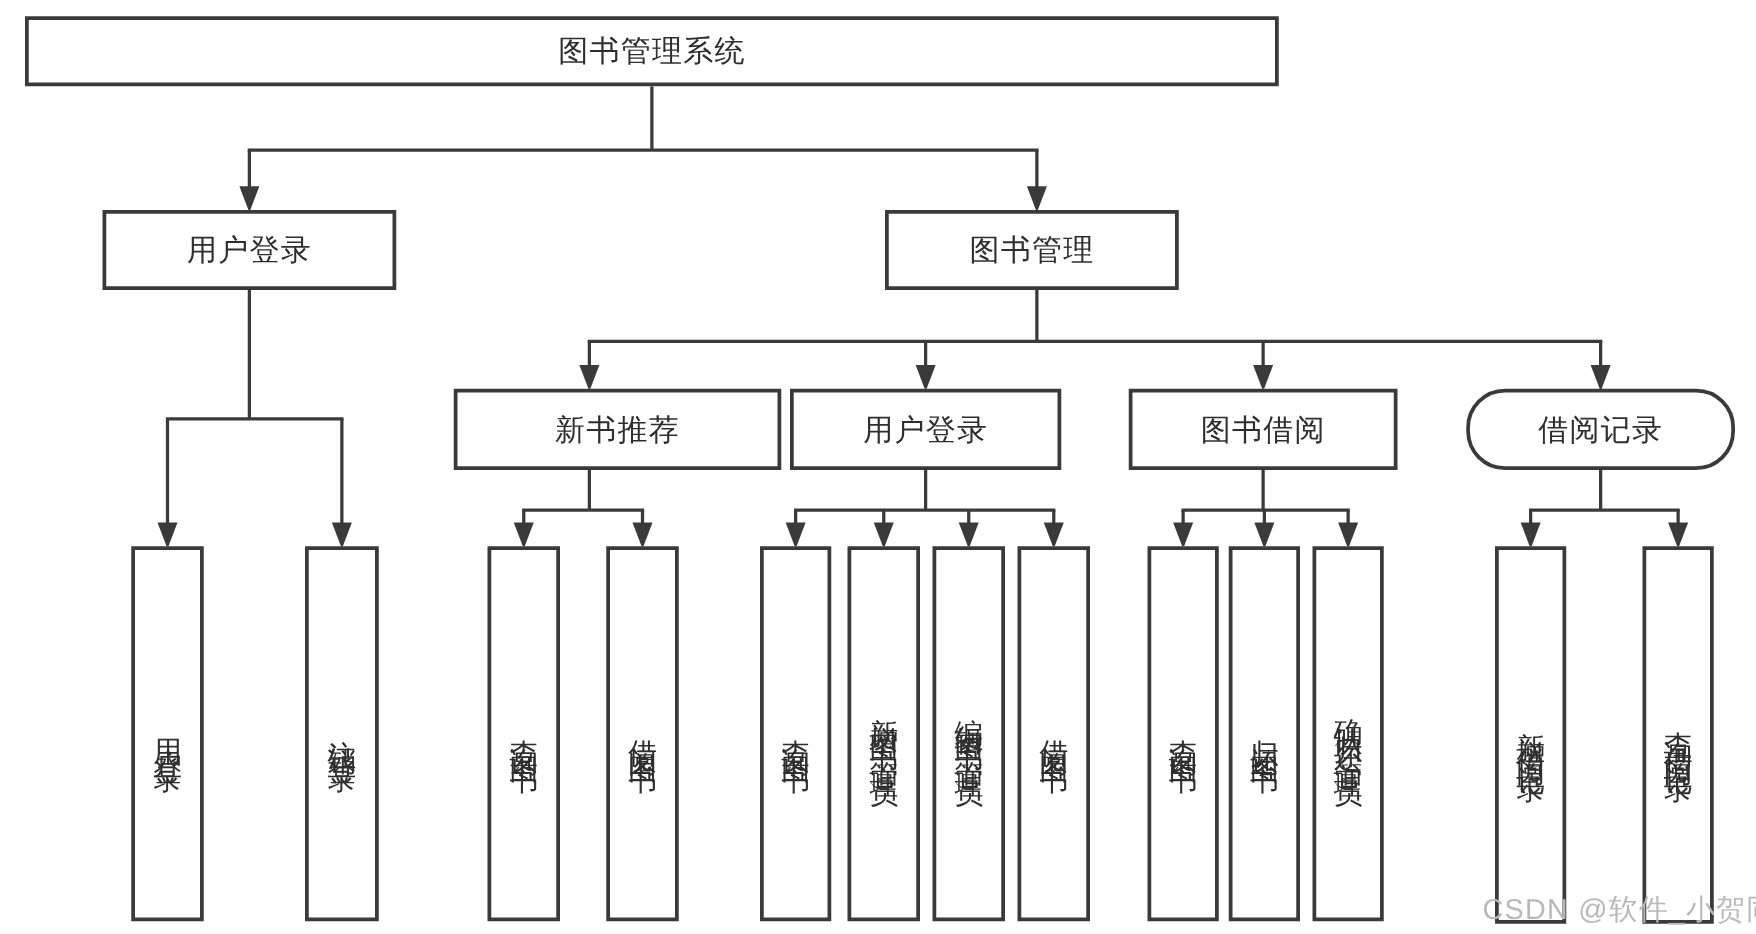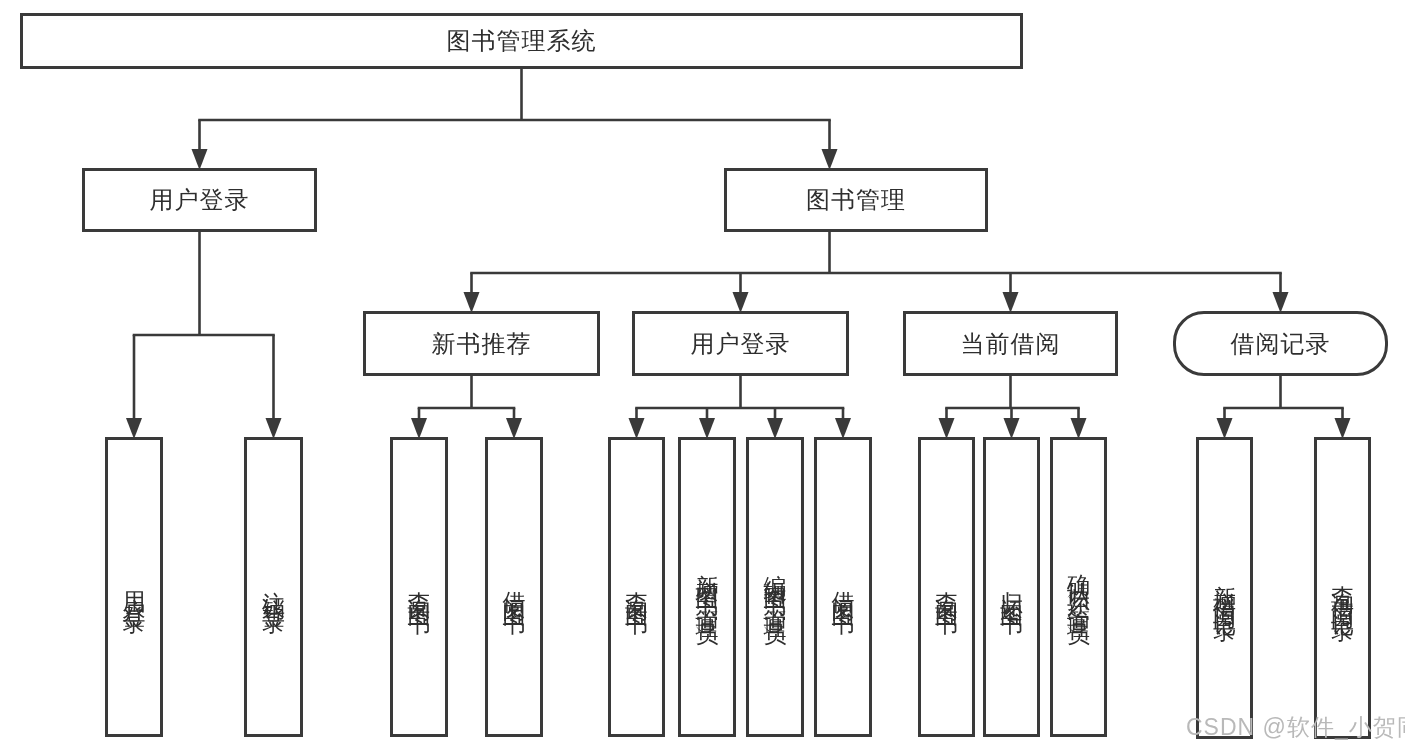--- a/index.html
+++ b/index.html
@@ -111,24 +111,24 @@
       <path d="M 1280.5 376 L 1280.5 408" fill="none" stroke="#3a3a3a" stroke-width="2.6"></path>
       <path d="M 1223.2 408 L 1343.8 408" fill="none" stroke="#3a3a3a" stroke-width="2.6"></path>
       <path d="M 1224.5 408 L 1224.5 420" fill="none" stroke="#3a3a3a" stroke-width="2.6"></path>
       <polygon points="1216.5,418 1232.5,418 1224.5,439" fill="#3a3a3a"></polygon>
       <path d="M 1342.5 408 L 1342.5 420" fill="none" stroke="#3a3a3a" stroke-width="2.6"></path>
       <polygon points="1334.5,418 1350.5,418 1342.5,439" fill="#3a3a3a"></polygon>
     </svg>
   <div id="nodes">
       <div class="node h" style="left: 20px; top: 13px; width: 1003px; height: 56px;">图书管理系统</div>
       <div class="node h" style="left: 82px; top: 168px; width: 235px; height: 64px;">用户登录</div>
-      <div class="node h" style="left: 724px; top: 168px; width: 264px; height: 64px; text-align: right;">图书管理</div>
-      <div class="node h" style="left: 363px; top: 311px; width: 237px; height: 65px;">新书推荐</div>
+      <div class="node h" style="left: 708px; top: 168px; width: 235px; height: 64px; text-align: right;">图书管理</div>
+      <div class="node h" style="left: 363px; top: 311px; width: 262px; height: 65px;">新书推荐</div>
       <div class="node h" style="left: 632px; top: 311px; width: 217px; height: 65px;">用户登录</div>
-      <div class="node h" style="left: 903px; top: 311px; width: 215px; height: 65px;">当前借阅</div>
+      <div class="node h" style="left: 903px; top: 311px; width: 215px; height: 65px;">图书借阅</div>
       <div class="node h" style="left: 1173px; top: 311px; width: 215px; height: 65px; border-radius: 31px;">借阅记录</div>
       <div class="node v" style="left: 105px; top: 437px; width: 58px; height: 300px;">用户登录</div>
       <div class="node v" style="left: 244px; top: 437px; width: 59px; height: 300px;">注销登录</div>
       <div class="node v" style="left: 390px; top: 437px; width: 58px; height: 300px;">查询图书</div>
       <div class="node v" style="left: 485px; top: 437px; width: 58px; height: 300px;">借阅图书</div>
       <div class="node v" style="left: 608px; top: 437px; width: 57px; height: 300px;">查询图书</div>
       <div class="node v" style="left: 678px; top: 437px; width: 58px; height: 300px;">新增图书（管理员）</div>
       <div class="node v" style="left: 746px; top: 437px; width: 58px; height: 300px;">编辑图书（管理员）</div>
       <div class="node v" style="left: 814px; top: 437px; width: 58px; height: 300px;">借阅图书</div>
       <div class="node v" style="left: 918px; top: 437px; width: 57px; height: 300px;">查询图书</div>

